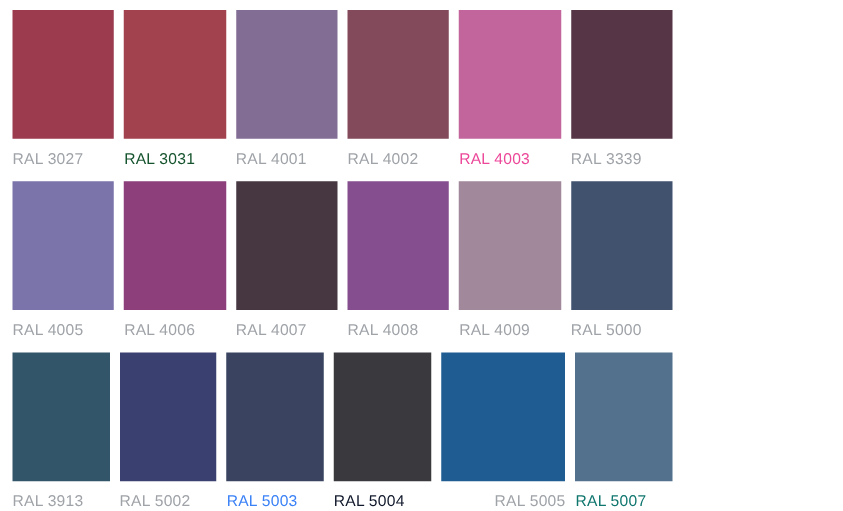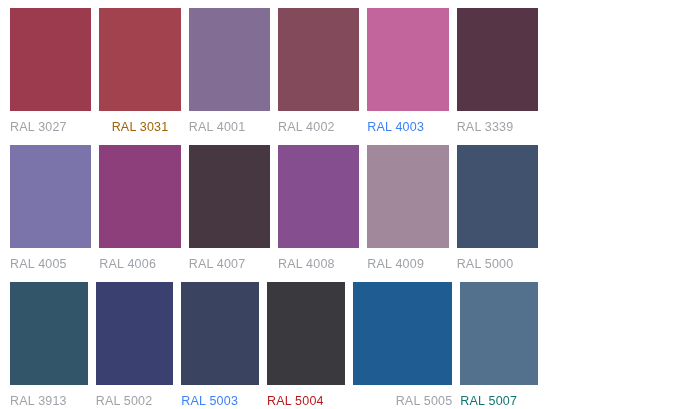--- a/index.html
+++ b/index.html
@@ -60,33 +60,33 @@
 <body style="background: rgb(255, 255, 255);">
 
 <div id="palette-grid">
     <div class="palette-row">
       <div class="swatch-cell">
         <div class="swatch-chip" style="background-color: rgb(156, 59, 77);"></div>
         <div class="swatch-label" style="color: rgb(159, 163, 168);">RAL 3027</div>
       </div>
       <div class="swatch-cell">
         <div class="swatch-chip" style="background-color: rgb(161, 66, 78);"></div>
-        <div class="swatch-label" style="color: #a16207; text-align: center;">RAL 3031</div>
+        <div class="swatch-label" style="color: #14532d;">RAL 3031</div>
       </div>
       <div class="swatch-cell">
         <div class="swatch-chip" style="background-color: rgb(130, 109, 148);"></div>
         <div class="swatch-label" style="color: rgb(159, 163, 168);">RAL 4001</div>
       </div>
       <div class="swatch-cell">
         <div class="swatch-chip" style="background-color: rgb(131, 74, 91);"></div>
         <div class="swatch-label" style="color: rgb(159, 163, 168);">RAL 4002</div>
       </div>
       <div class="swatch-cell">
         <div class="swatch-chip" style="background-color: rgb(194, 101, 156);"></div>
-        <div class="swatch-label" style="color: #3b82f6;">RAL 4003</div>
+        <div class="swatch-label" style="color: #ec4899;">RAL 4003</div>
       </div>
       <div class="swatch-cell">
         <div class="swatch-chip" style="background-color: rgb(86, 53, 70);"></div>
         <div class="swatch-label" style="color: rgb(159, 163, 168);">RAL 3339</div>
       </div>
     </div>
     <div class="palette-row">
       <div class="swatch-cell">
         <div class="swatch-chip" style="background-color: rgb(123, 116, 171);"></div>
         <div class="swatch-label" style="color: rgb(159, 163, 168);">RAL 4005</div>
@@ -120,21 +120,21 @@
       <div class="swatch-cell">
         <div class="swatch-chip" style="background-color: rgb(58, 64, 112);"></div>
         <div class="swatch-label" style="color: rgb(159, 163, 168);">RAL 5002</div>
       </div>
       <div class="swatch-cell">
         <div class="swatch-chip" style="background-color: rgb(58, 68, 97);"></div>
         <div class="swatch-label" style="color: #3b82f6;">RAL 5003</div>
       </div>
       <div class="swatch-cell">
         <div class="swatch-chip" style="background-color: rgb(58, 57, 62);"></div>
-        <div class="swatch-label" style="color: #b91c1c;">RAL 5004</div>
+        <div class="swatch-label" style="color: #0f172a;">RAL 5004</div>
       </div>
       <div class="swatch-cell">
         <div class="swatch-chip" style="background-color: rgb(30, 92, 145);"></div>
         <div class="swatch-label" style="color: rgb(159, 163, 168); margin-left: 43px;">RAL 5005</div>
       </div>
       <div class="swatch-cell">
         <div class="swatch-chip" style="background-color: rgb(83, 112, 140);"></div>
         <div class="swatch-label" style="color: #0f766e;">RAL 5007</div>
       </div>
     </div>

